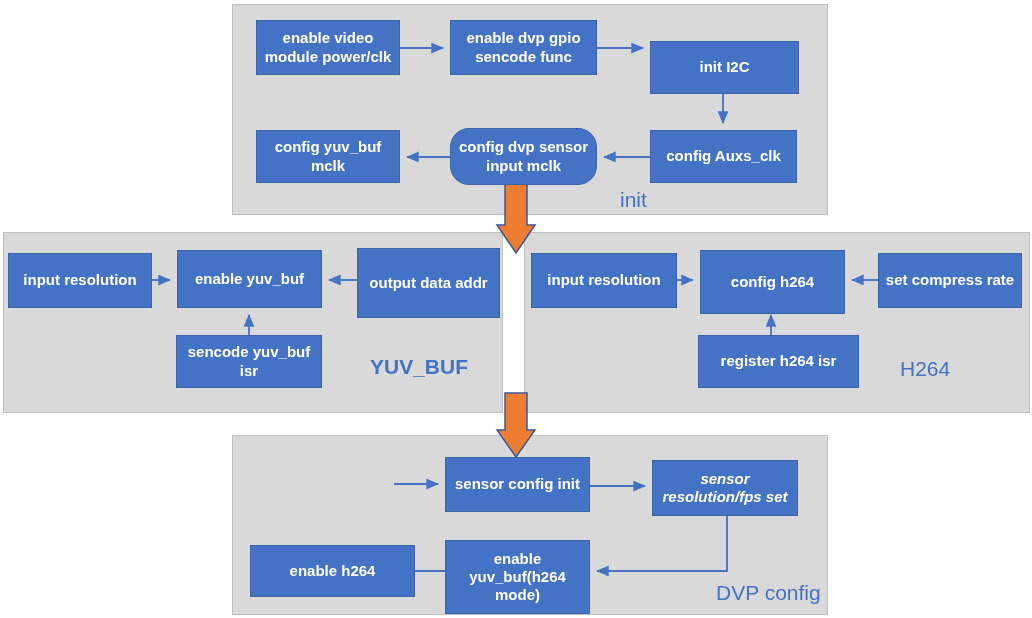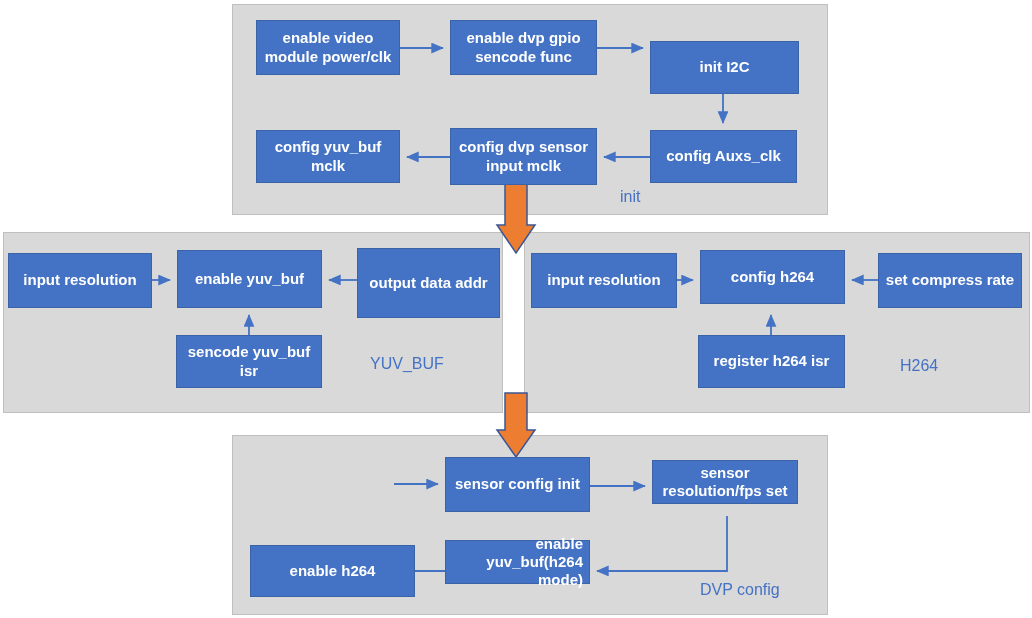--- a/index.html
+++ b/index.html
@@ -44,49 +44,49 @@
     align-items: center;
     justify-content: center;
     text-align: center;
     line-height: 1.22;
     padding: 2px 6px;
   }
   #n-enable-video       { left: 256px; top: 20px;  width: 144px; height: 55px; }
   #n-enable-dvp-gpio    { left: 450px; top: 20px;  width: 147px; height: 55px; }
   #n-init-i2c           { left: 650px; top: 22px;  width: 149px; height: 53px; margin-top: 19px; }
   #n-config-auxs        { left: 650px; top: 130px; width: 147px; height: 53px; }
-  #n-config-dvp-sensor  { left: 450px; top: 128px; width: 147px; height: 57px; }
+  #n-config-dvp-sensor  { left: 450px; top: 128px; width: 147px; height: 57px; border-radius: 19px; }
   #n-config-yuvbuf-mclk { left: 256px; top: 130px; width: 144px; height: 53px; }
 
   #n-yb-input-res { left: 8px;   top: 253px; width: 144px; height: 55px; }
   #n-yb-config    { left: 177px; top: 250px; width: 145px; height: 58px; }
   #n-yb-output    { left: 357px; top: 248px; width: 143px; height: 70px; }
   #n-yb-register  { left: 176px; top: 335px; width: 146px; height: 53px; }
 
   #n-h-input-res { left: 531px; top: 253px; width: 146px; height: 55px; }
-  #n-h-config    { left: 700px; top: 250px; width: 145px; height: 54px; }
+  #n-h-config    { left: 700px; top: 250px; width: 145px; height: 64px; }
   #n-h-compress  { left: 878px; top: 253px; width: 144px; height: 55px; }
-  #n-h-register  { left: 698px; top: 335px; width: 147px; height: 53px; }
+  #n-h-register  { left: 698px; top: 335px; width: 161px; height: 53px; }
 
   #n-sensor-detect { left: 250px; top: 457px; width: 144px; height: 53px; }
   #n-sensor-config { left: 445px; top: 457px; width: 145px; height: 55px; }
-  #n-sensor-res    { left: 652px; top: 460px; width: 146px; height: 44px; }
+  #n-sensor-res    { left: 652px; top: 460px; width: 146px; height: 56px; font-style: italic; }
   #n-enable-h264   { left: 250px; top: 545px; width: 165px; height: 52px; }
-  #n-enable-yuvbuf { left: 445px; top: 540px; width: 145px; height: 44px; text-align: right; }
+  #n-enable-yuvbuf { left: 445px; top: 540px; width: 145px; height: 74px; }
 
   .section-label {
     position: absolute;
     color: var(--section-label);
-    font-size: 16px;
+    font-size: 21px;
     font-weight: normal;
   }
   #lbl-init   { left: 620px; top: 188px; }
-  #lbl-yuvbuf { left: 370px; top: 355px; }
+  #lbl-yuvbuf { left: 370px; top: 355px; font-weight: bold; }
   #lbl-h264   { left: 900px; top: 357px; }
-  #lbl-dvp    { left: 700px; top: 581px; text-align: right; }
+  #lbl-dvp    { left: 716px; top: 581px; text-align: right; }
 
   #connector-layer {
     position: absolute;
     left: 0; top: 0;
     width: 1032px; height: 618px;
     pointer-events: none;
   }
   .connector {
     stroke: var(--connector);
     stroke-width: 1.8;

